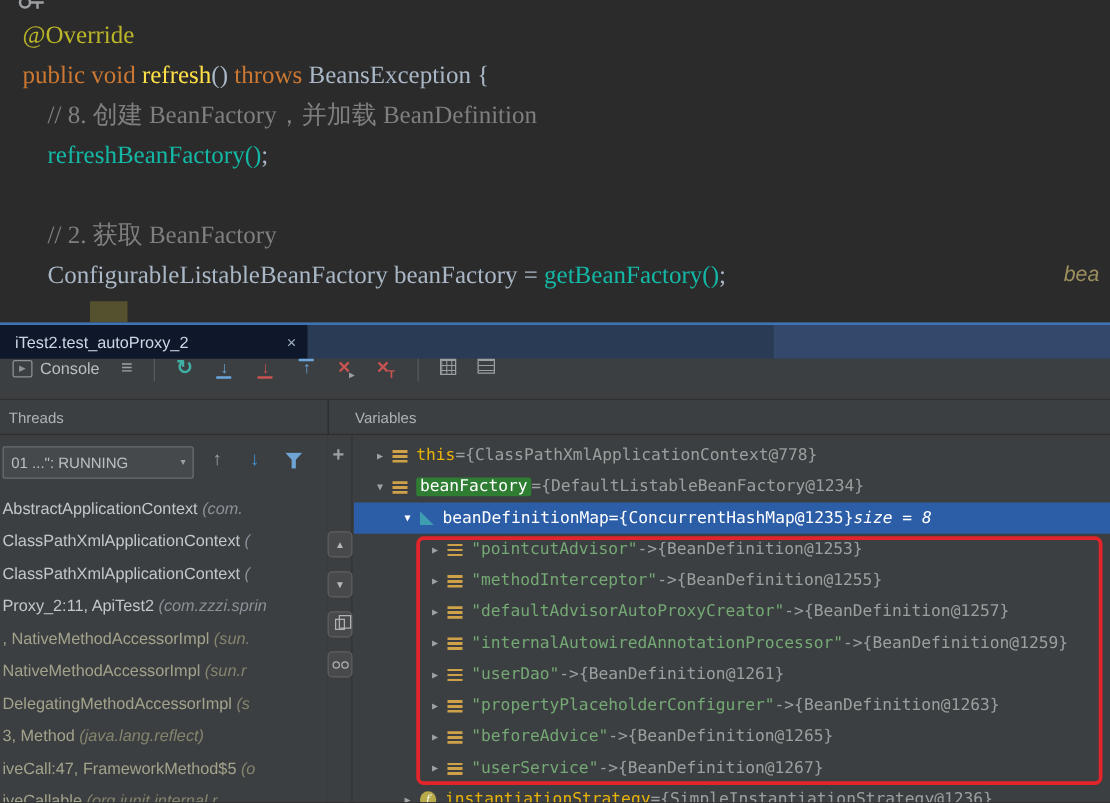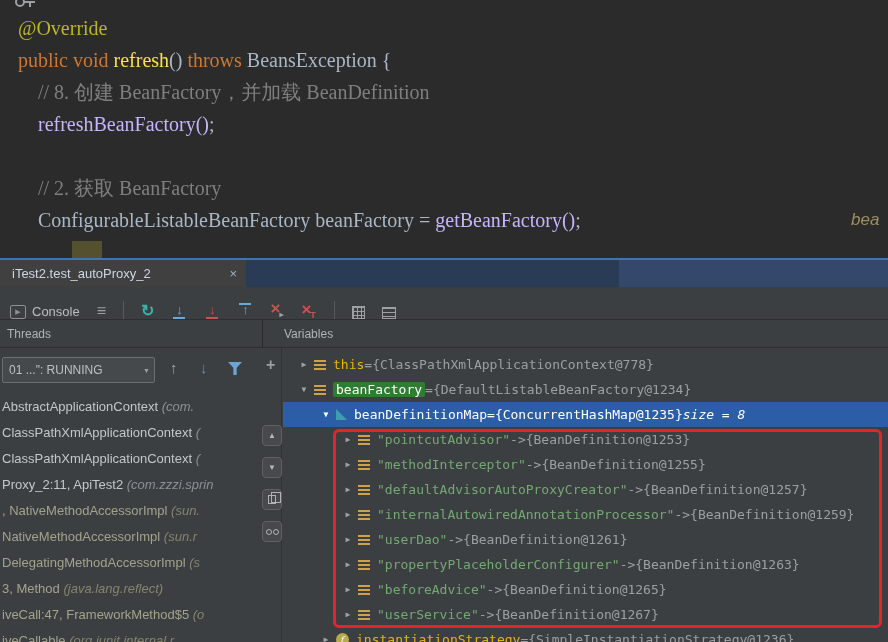--- a/index.html
+++ b/index.html
@@ -8,33 +8,33 @@
 
 
 .editor{position:absolute;left:0;top:0;width:888px;height:258px;background:#2b2b2b;overflow:hidden;cursor:text}
 .code-lines{position:absolute;left:18px;top:12px}
 .code-line{height:32px;line-height:32px;white-space:pre;font-family:Liberation Serif, serif;font-size:20px}
 .tk-kw{color:#cc7832}
 .tk-method{color:#fde047}
 .tk-plain{color:#a9b7c6}
 .tk-comment{color:#7f7f7f}
 .tk-ann{color:#bbb529}
-.tk-call{color:#c4b5fd}
+.tk-call{color:#14b8a6}
 .inline-hint{position:absolute;left:851px;top:204px;height:32px;line-height:32px;font-family:Liberation Sans, sans-serif;font-size:17px;font-style:italic;color:#9c8f5f}
 .ident-highlight{position:absolute;left:72px;top:241px;width:30px;height:17px;background:#55512e}
 .gutter-key{position:absolute;left:14px;top:-3px}
 
 
 .tabbar{position:absolute;left:0;top:258px;width:888px;height:29px;background:#2a3c55;border-top:2px solid #3f74b4}
-.tab{position:absolute;left:0;top:0;width:246px;height:41px;background:#404040;color:#ccd6e4;font-size:13px;line-height:27px;padding:0 26px 16px 12px;cursor:pointer;white-space:nowrap;overflow:hidden}
+.tab{position:absolute;left:0;top:0;width:246px;height:41px;background:#0f172a;color:#ccd6e4;font-size:13px;line-height:27px;padding:0 26px 16px 12px;cursor:pointer;white-space:nowrap;overflow:hidden}
 .tab-close{position:absolute;right:9px;top:0;color:#9fb0c5;font-size:13px;cursor:pointer}
 .tabbar-right{position:absolute;left:619px;right:0;top:0;height:27px;background:#33486a}
 
 
-.toolbar{position:absolute;left:0;top:287px;width:888px;height:33px;background:#3c3f41;border-bottom:1px solid #2f2f2f;display:flex;align-items:flex-end;padding-left:10px;gap:17px}
+.toolbar{position:absolute;left:0;top:287px;width:888px;height:33px;background:#3c3f41;border-bottom:1px solid #2f2f2f;display:flex;align-items:flex-start;padding-left:10px;gap:17px}
 .tb-btn{display:inline-flex;align-items:center;gap:6px;cursor:pointer}
 .tb-label{color:#bbbec1;font-size:13px}
 .tb-sep{width:1px;height:18px;background:#565a5d}
 .ic-console{width:16px;height:14px;border:1px solid #8e9193;border-radius:2px;display:inline-flex;align-items:center;justify-content:center;font-size:7px;color:#8e9193}
 .ic-menu{color:#9da0a3;font-size:16px;line-height:16px}
 .ic-arrow{font-size:16px;font-weight:bold;line-height:16px}
 .teal{color:#3fb0a5}
 .ic-step{position:relative;width:16px;height:16px;display:inline-block;text-align:center;font-size:13px;font-weight:bold;line-height:14px}
 .ic-step.blue{color:#6ba6dd}
 .ic-step.red{color:#c75450}

